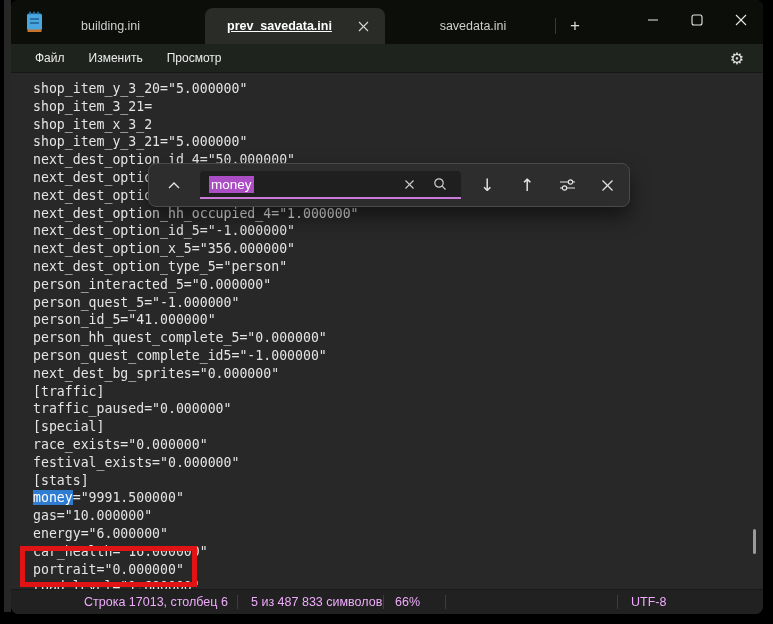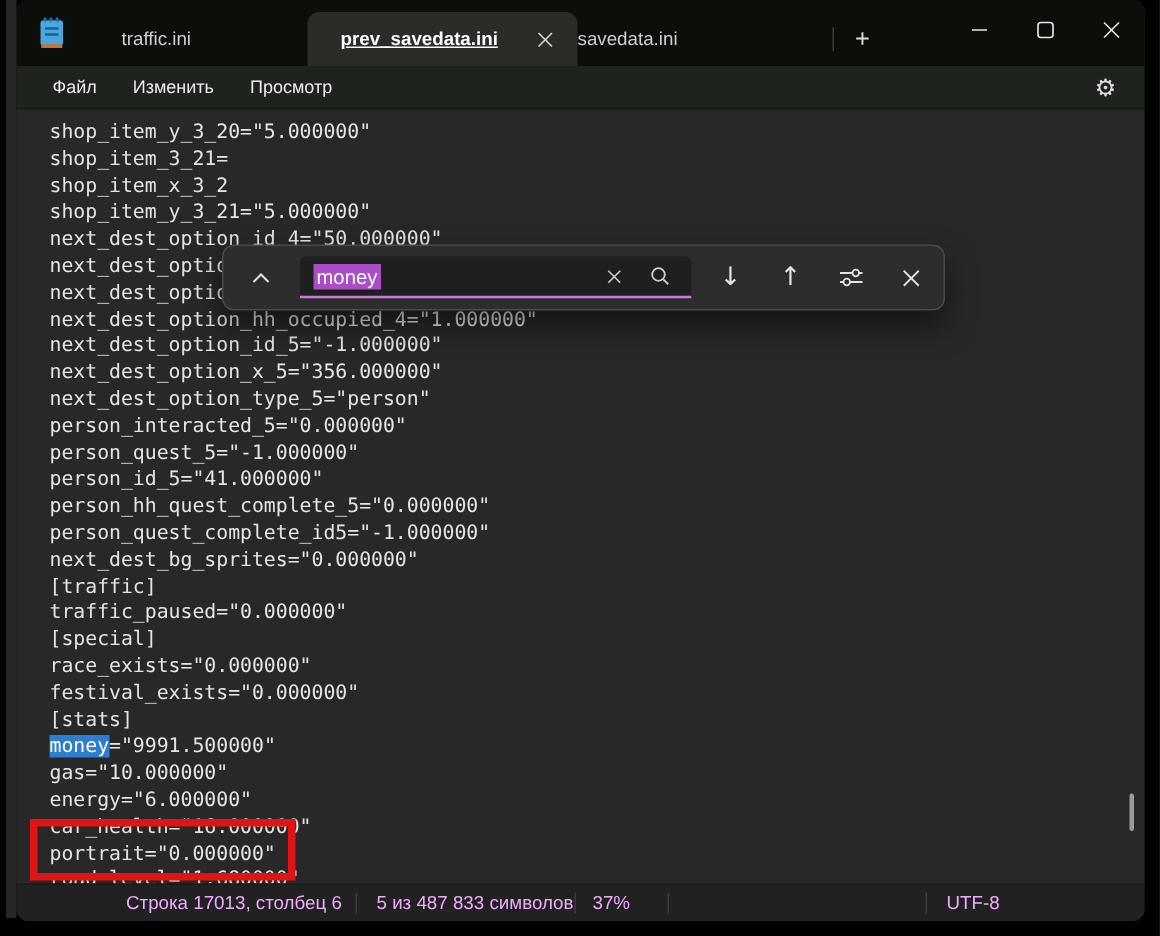--- a/index.html
+++ b/index.html
@@ -19,21 +19,21 @@
   .app-icon{position:absolute;left:15px;top:11px;width:17px;height:22px;}
   .tabs{display:flex;align-items:flex-end;margin-left:46px;height:44px;}
   .tab{height:36px;display:flex;align-items:center;box-sizing:border-box;font-size:12.5px;color:#cfcfcf;}
   .tab.inactive{cursor:default;}
   .tab1{width:148px;padding-left:24px;}
   .tab.active{
     width:180px;padding-left:22px;background:#292c27;border-radius:8px 8px 0 0;
     color:#ffffff;font-weight:bold;position:relative;text-decoration:underline;
   }
   .tab-close{position:absolute;right:14px;top:10px;width:16px;height:16px;display:flex;align-items:center;justify-content:center;}
-  .tab3{width:162px;}
+  .tab3{width:162px;padding-left:14px;justify-content:center;}
   .tab-sep{width:1px;height:16px;background:#3a3a3a;margin-bottom:10px;margin-left:8px;}
   .new-tab{width:26px;height:26px;margin-left:6px;margin-bottom:5px;display:flex;align-items:center;justify-content:center;
            color:#dcdcdc;font-size:17px;font-weight:400;border-radius:4px;}
   .win-controls{position:absolute;right:0;top:0;height:40px;display:flex;}
   .win-btn{width:44px;height:40px;display:flex;align-items:center;justify-content:center;}
   
   .menubar{height:28px;background:#1f231e;display:flex;align-items:center;padding-left:12px;
            border-bottom:1px solid #161616;flex:0 0 auto;position:relative;}
   .menu-item{padding:0 12px;font-size:12px;color:#ececec;}
   .gear{position:absolute;right:12px;top:0;height:28px;width:28px;display:flex;align-items:center;justify-content:center;
@@ -96,21 +96,21 @@
         <rect x="3" y="0.5" width="2" height="3" rx="1" fill="#1d6fa3"></rect>
         <rect x="7" y="0.5" width="2" height="3" rx="1" fill="#1d6fa3"></rect>
         <rect x="11" y="0.5" width="2" height="3" rx="1" fill="#1d6fa3"></rect>
         <line x1="4" y1="8" x2="13" y2="8" stroke="#1c5f92" stroke-width="1.6"></line>
         <line x1="4" y1="12" x2="13" y2="12" stroke="#1c5f92" stroke-width="1.6"></line>
         <rect x="1.5" y="18.5" width="14" height="2.5" fill="#c8722c"></rect>
       </svg>
     </div>
     <div class="tabs">
       <div class="tab tab1 inactive">
-        <span>traffic.ini</span>
+        <span>building.ini</span>
       </div>
       <div class="tab active">
         <span>prev_savedata.ini</span>
         <span class="tab-close">
           <svg width="11" height="11" viewBox="0 0 11 11">
             <line x1="1" y1="1" x2="10" y2="10" stroke="#d8d8d8" stroke-width="1.1"></line>
             <line x1="10" y1="1" x2="1" y2="10" stroke="#d8d8d8" stroke-width="1.1"></line>
           </svg>
         </span>
       </div>
@@ -198,19 +198,19 @@
 
     <div class="red-box"></div>
     <div class="scroll-thumb"></div>
   </div>
 
   <div class="statusbar">
     <span class="sb-item sb-pos">Строка 17013, столбец 6</span>
     <span class="sb-div sb-div1"></span>
     <span class="sb-item sb-count">5 из 487 833 символов</span>
     <span class="sb-div sb-div2"></span>
-    <span class="sb-item sb-zoom">37%</span>
+    <span class="sb-item sb-zoom">66%</span>
     <span class="sb-div sb-div3"></span>
     <span class="sb-div sb-div4"></span>
     <span class="sb-item sb-enc">UTF-8</span>
   </div>
 
 </div>
 
 </body></html>

